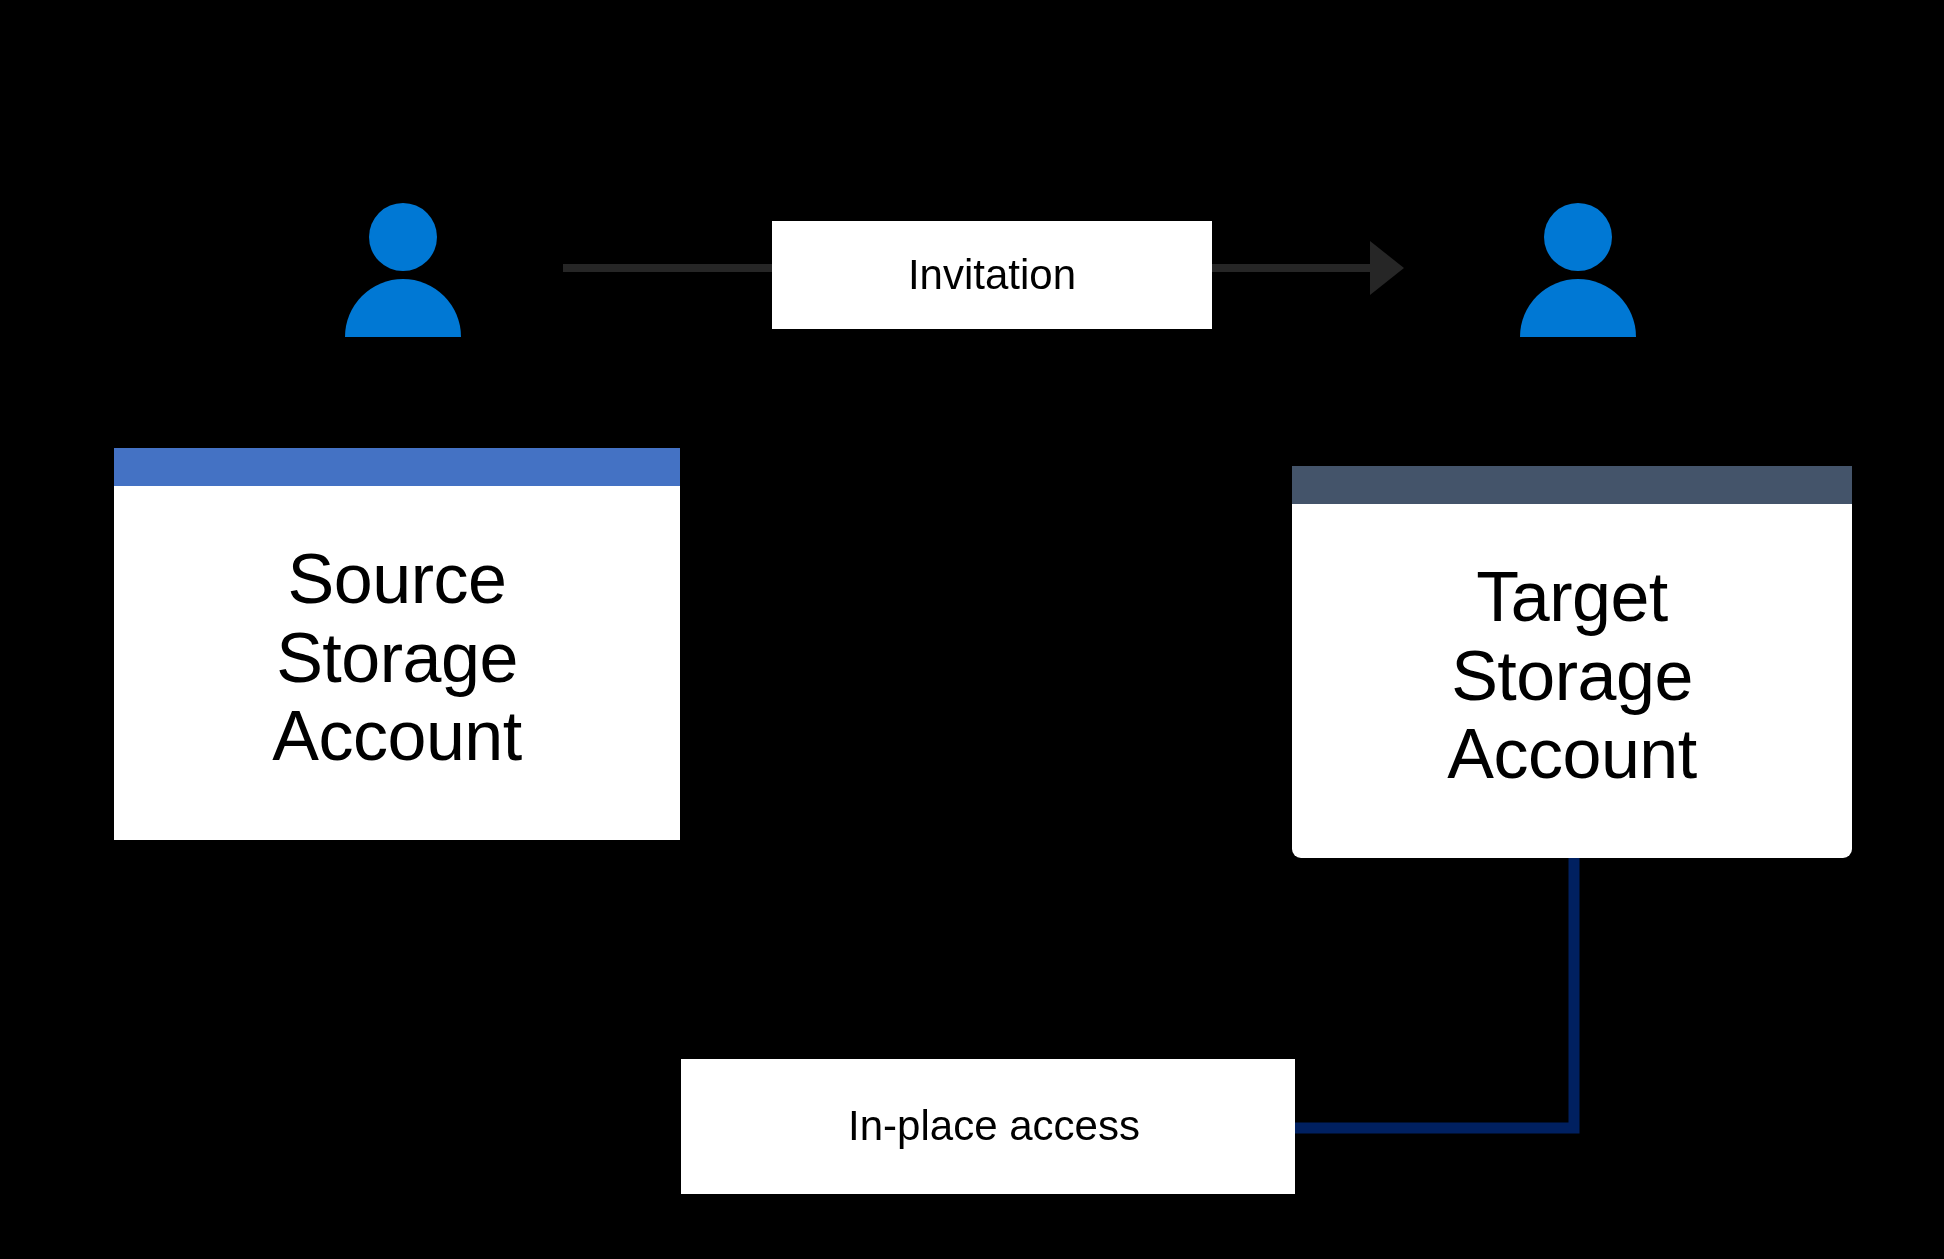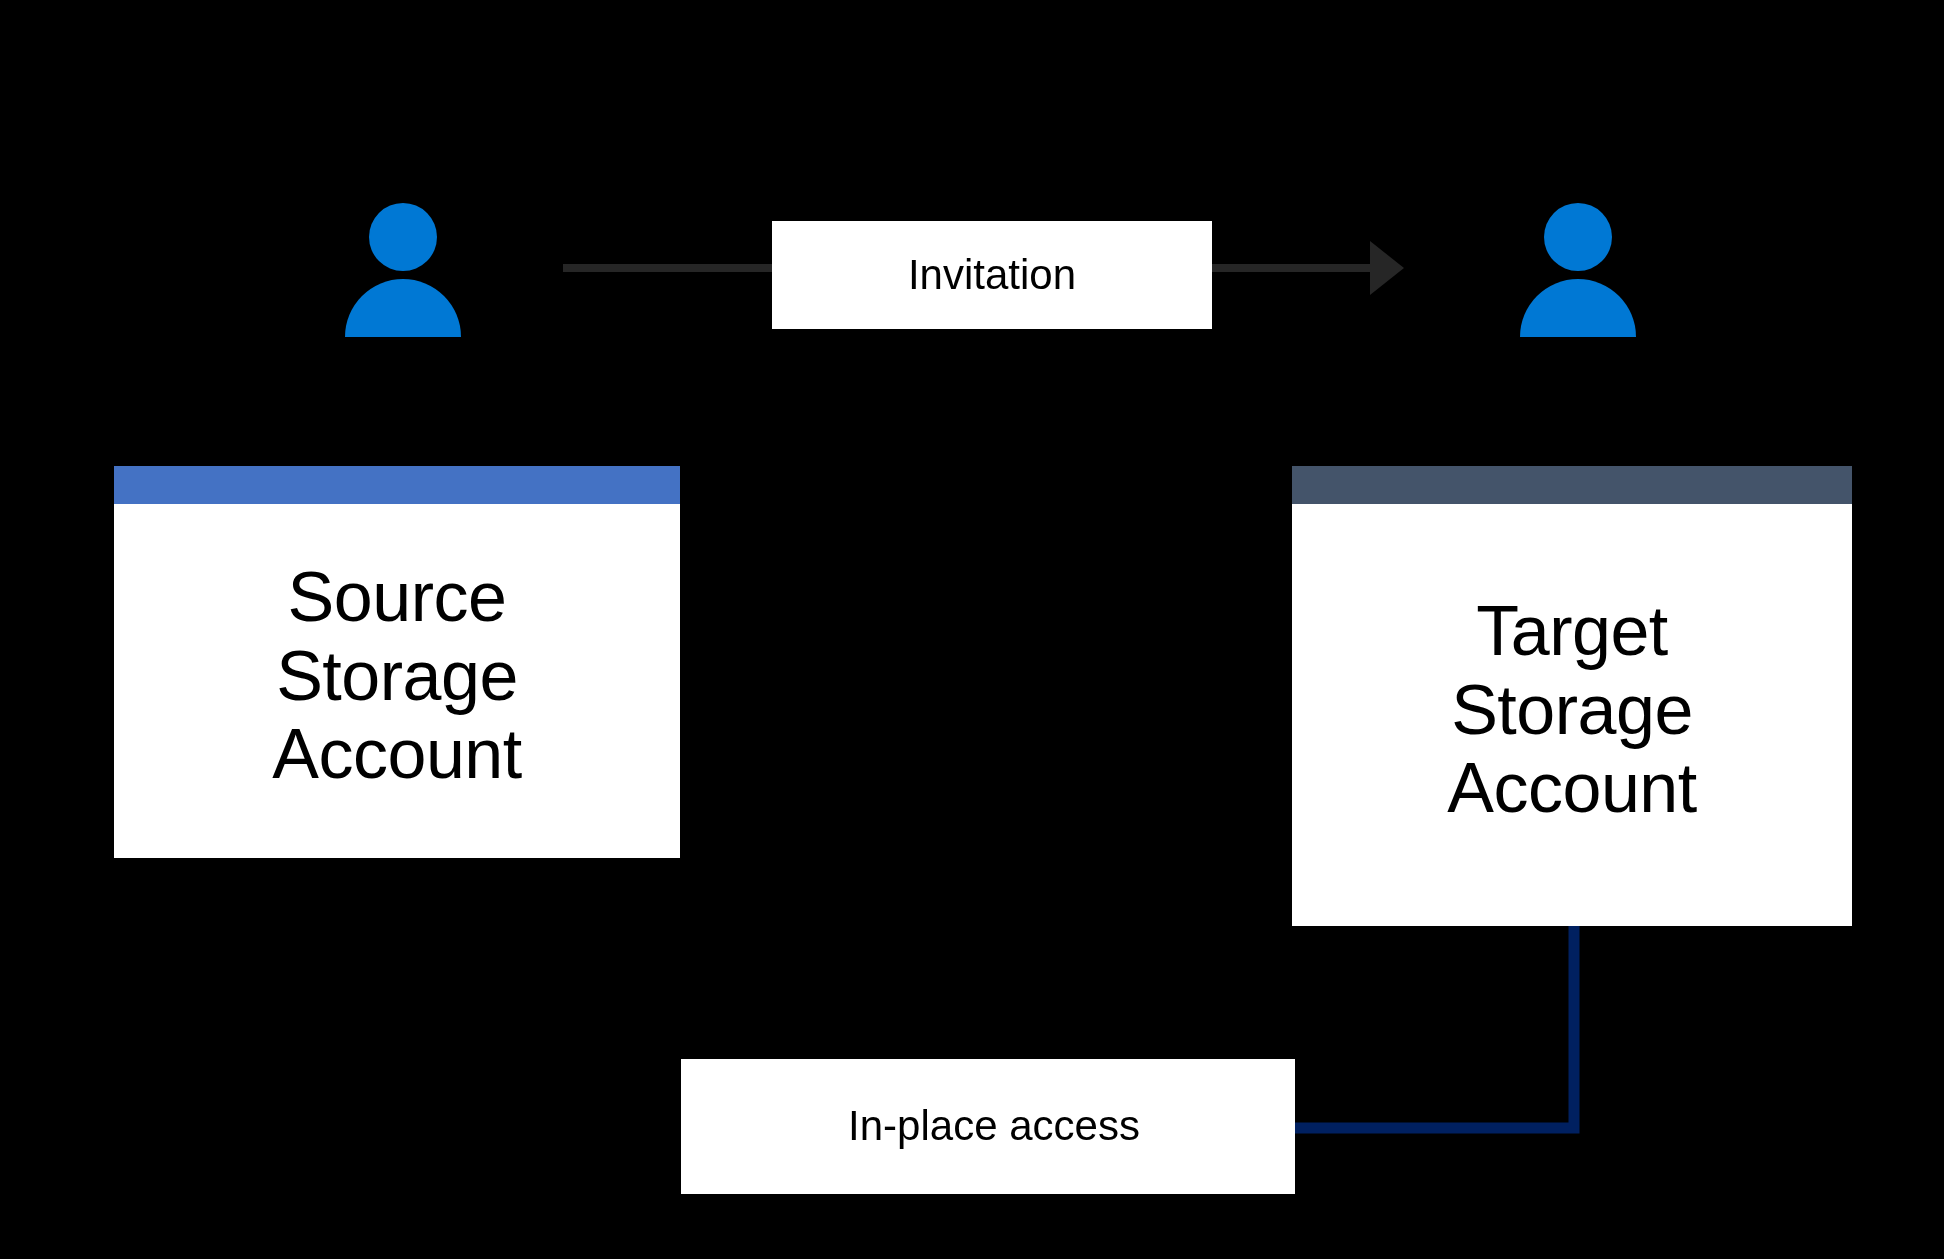--- a/index.html
+++ b/index.html
@@ -128,30 +128,30 @@
 
   <div class="person" style="left:1518px; top:203px;">
     <div class="head"></div>
     <div class="body"></div>
   </div>
 
   <div class="label-box" style="left:772px; top:207px; width:440px; height:108px;margin-top:14px;">
     <span class="label-text">Invitation</span>
   </div>
 
-  <div class="account-card" style="left:114px; top:466px; width:566px; height:392px;">
+  <div class="account-card" style="left:114px; top:448px; width:566px; height:392px;">
     <div class="card-header" style="background:#4472C4;"></div>
     <div class="card-body">
       <div class="card-title">Source
 Storage
 Account</div>
     </div>
   </div>
 
-  <div class="account-card" style="left:1292px; top:466px; width:560px; height:460px;">
+  <div class="account-card" style="left:1292px; top:466px; width:560px; height:392px;border-radius:9px;">
     <div class="card-header" style="background:#44546A;"></div>
     <div class="card-body">
       <div class="card-title">Target
 Storage
 Account</div>
     </div>
   </div>
 
   <div class="label-box" style="left:681px; top:1059px; width:614px; height:135px;padding-left:12px;">
     <span class="label-text">In-place access</span>

